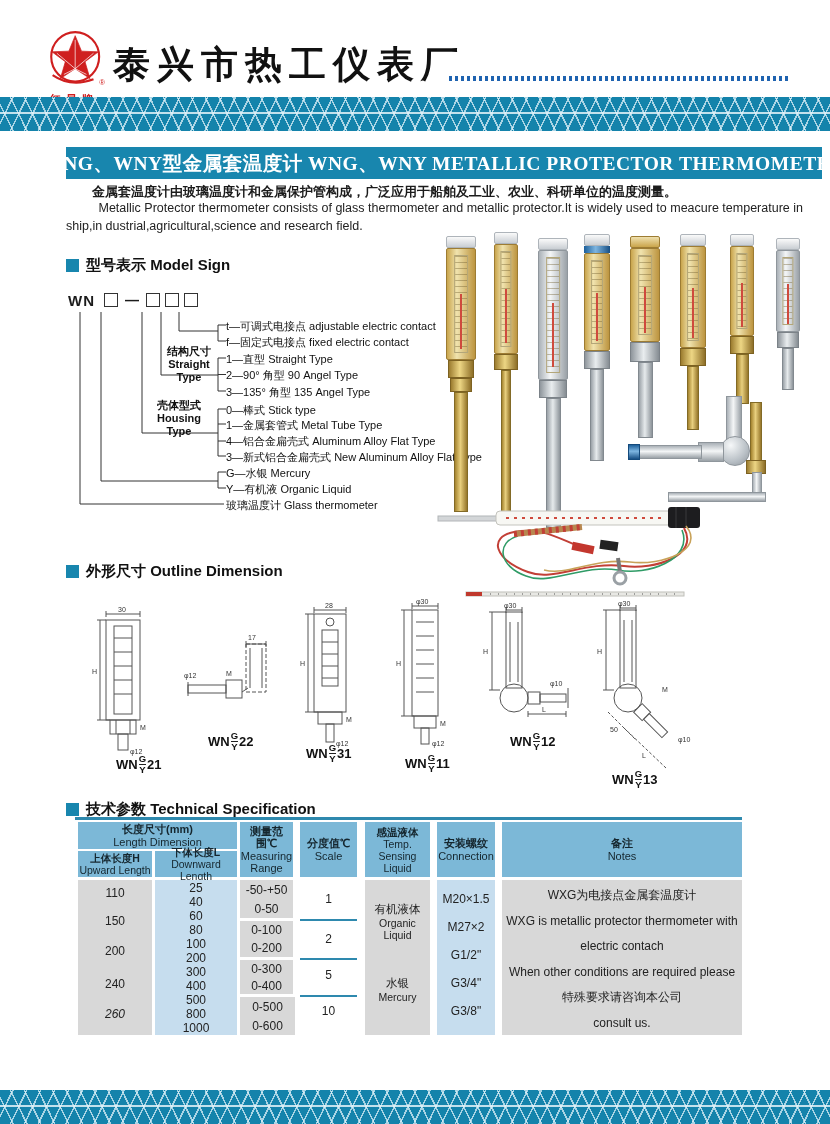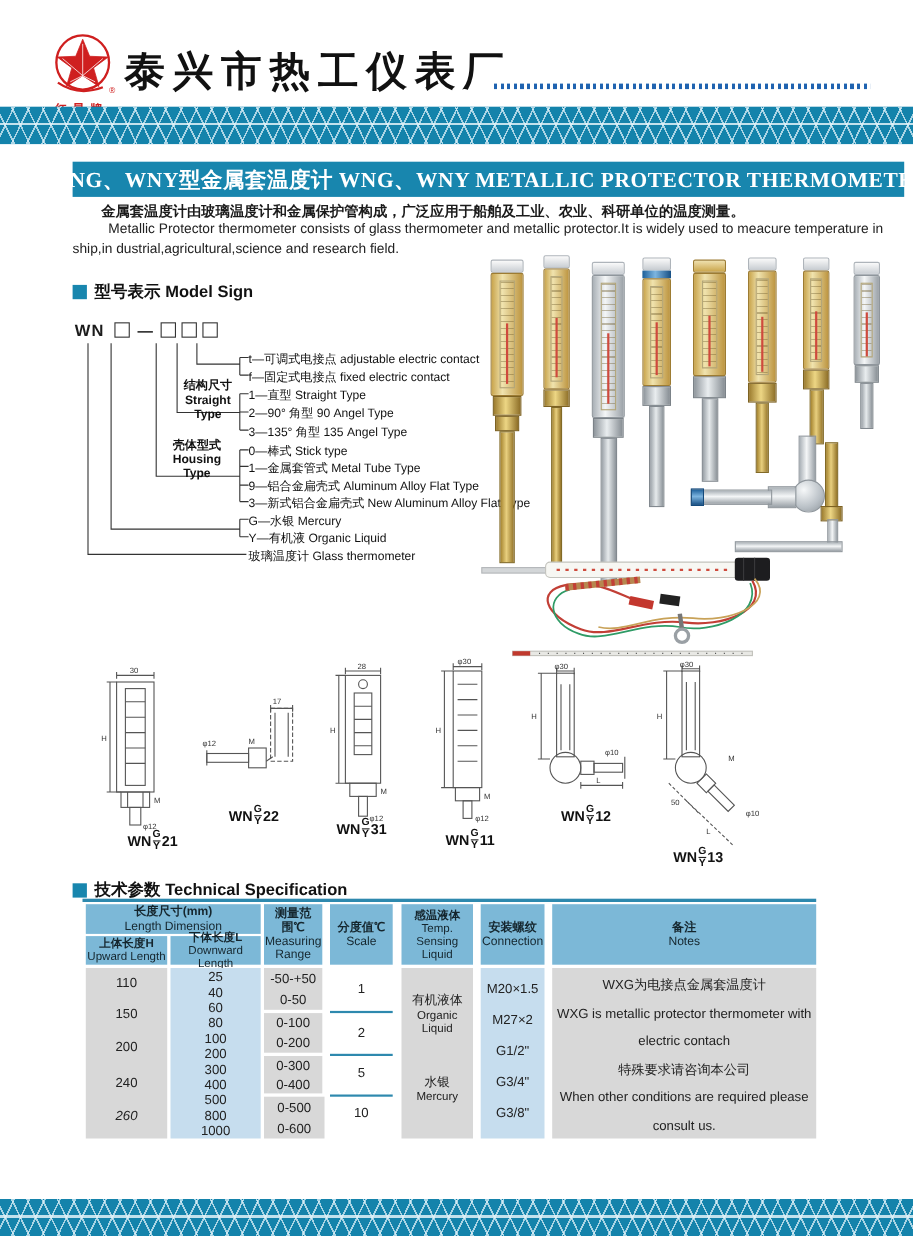--- a/index.html
+++ b/index.html
@@ -122,21 +122,21 @@
     </g>
   </svg>
 
   <span class="blabel" style="top:319px;">t—可调式电接点 adjustable electric contact</span>
   <span class="blabel" style="top:335px;">f—固定式电接点 fixed electric contact</span>
   <span class="blabel" style="top:352px;">1—直型 Straight Type</span>
   <span class="blabel" style="top:368px;">2—90° 角型 90 Angel Type</span>
   <span class="blabel" style="top:385px;">3—135° 角型 135 Angel Type</span>
   <span class="blabel" style="top:403px;">0—棒式 Stick type</span>
   <span class="blabel" style="top:418px;">1—金属套管式 Metal Tube Type</span>
-  <span class="blabel" style="top:434px;">9—铝合金扁壳式 Aluminum Alloy Flat Type</span>
+  <span class="blabel" style="top:434px;">4—铝合金扁壳式 Aluminum Alloy Flat Type</span>
   <span class="blabel" style="top:450px;">3—新式铝合金扁壳式 New Aluminum Alloy Flat Type</span>
   <span class="blabel" style="top:466px;">G—水银 Mercury</span>
   <span class="blabel" style="top:482px;">Y—有机液 Organic Liquid</span>
   <span class="blabel" style="top:498px;">玻璃温度计 Glass thermometer</span>
 
   <div class="glabel" style="left:158px;top:345px;width:62px;">
     <div>结构尺寸</div>
     <div class="en">Straight Type</div>
   </div>
   <div class="glabel" style="left:146px;top:399px;width:66px;">
@@ -250,20 +250,24 @@
       <rect x="140" y="318" width="22" height="8" fill="#c3372e" transform="rotate(12 151 322)"></rect>
       <rect x="168" y="315" width="18" height="9" fill="#222" transform="rotate(8 177 319)"></rect>
       <line x1="188" y1="346" x2="186" y2="332" stroke="#777" stroke-width="4"></line>
       <circle cx="188" cy="352" r="6" fill="none" stroke="#9aa0a5" stroke-width="3"></circle>
       <rect x="34" y="366" width="218" height="4" fill="#e8e8e4" stroke="#c0c0ba"></rect>
       <rect x="34" y="366" width="16" height="4" fill="#c0392d"></rect>
       <line x1="58" y1="368" x2="246" y2="368" stroke="#555" stroke-width="1" stroke-dasharray="1,7"></line>
     </svg>
   </div>
 
+  <div class="sec" style="left:66px;top:562px;">
+    <span class="sq"></span>
+    <span>外形尺寸 Outline Dimension</span>
+  </div>
 
   <div class="draw" style="left:88px;top:606px;">
     <svg width="70" height="150">
       <path d="M18,8 H52 M18,5 V11 M52,5 V11"></path>
       <text x="30" y="6">30</text>
       <rect x="18" y="14" width="34" height="100"></rect>
         <rect x="26" y="20" width="18" height="88"></rect>
       <path d="M26,32 H44 M26,46 H44 M26,60 H44 M26,74 H44 M26,88 H44"></path>
       <path d="M12,14 V114 M9,14 H18 M9,114 H22"></path>
       <text x="4" y="68">H</text>
@@ -510,19 +514,19 @@
     <span class="pos" style="top:40px;">M27×2</span>
     <span class="pos" style="top:68px;">G1/2"</span>
     <span class="pos" style="top:96px;">G3/4"</span>
     <span class="pos" style="top:124px;">G3/8"</span>
   </div>
 
   <div class="bcell gray" style="left:502px;top:880px;width:240px;height:155px;line-height:25.5px;padding-top:3px;box-sizing:border-box;">
     <div>WXG为电接点金属套温度计</div>
     <div>WXG is metallic protector thermometer with</div>
     <div>electric contach</div>
+    <div>When other conditions are required please</div>
     <div>特殊要求请咨询本公司</div>
-    <div>When other conditions are required please</div>
     <div>consult us.</div>
   </div>
 
   <div class="band bottom"></div>
 </div>
 
 </body></html>

